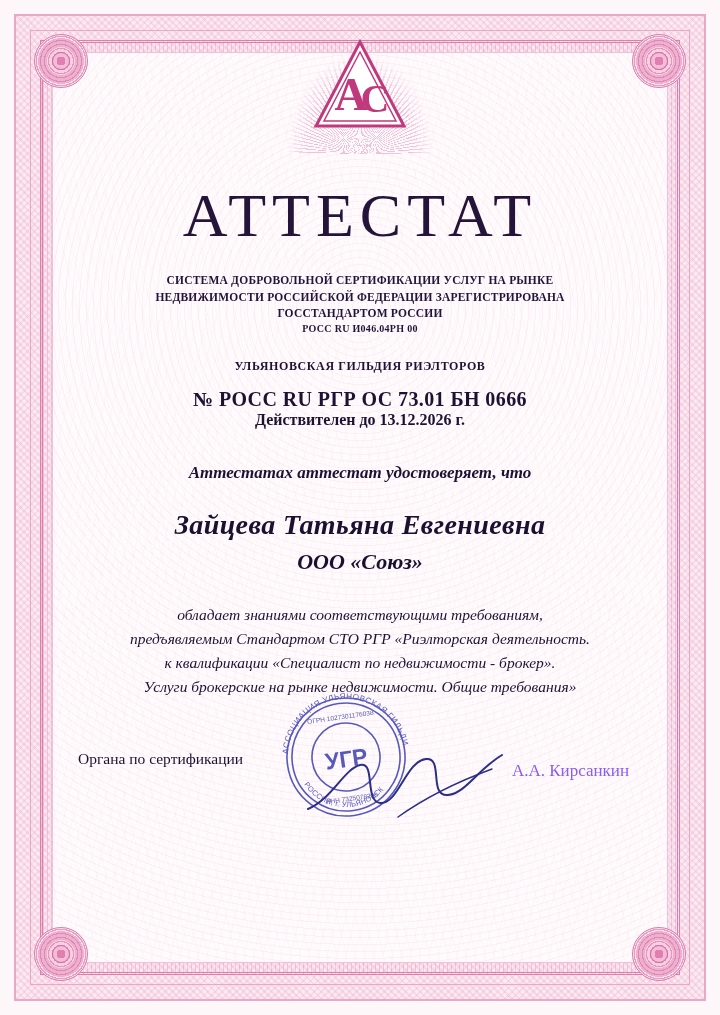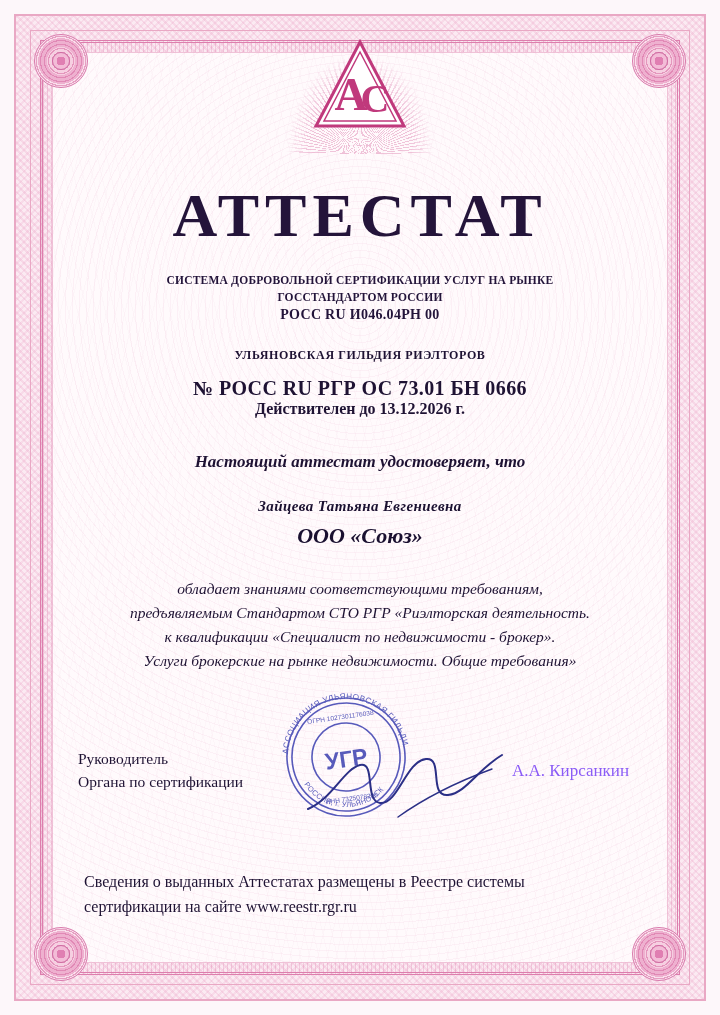--- a/index.html
+++ b/index.html
@@ -149,37 +149,37 @@
     right: 60px;
     top: 150px;
     text-align: center;
   }
 
   .title {
     font-family: "Liberation Serif", serif;
     font-size: 62px;
     letter-spacing: 6px;
     color: #24143a;
-    font-weight: 700;
+    font-weight: 400;
     margin: 34px 0 0 0;
     line-height: 1;
   }
 
   .system-block {
     margin: 26px auto 0 auto;
     width: 420px;
     font-size: 11.5px;
     font-weight: bold;
     line-height: 1.45;
     letter-spacing: 0.2px;
     color: #23143a;
     text-transform: uppercase;
   }
   .system-block .reg {
-    font-size: 14px;
+    font-size: 10px;
     letter-spacing: 0.3px;
   }
 
   .guild {
     margin-top: 22px;
     font-size: 12px;
     font-weight: bold;
     letter-spacing: 0.6px;
     color: #1e1233;
   }
@@ -199,21 +199,21 @@
   .certifies {
     margin-top: 34px;
     font-size: 17px;
     font-style: italic;
     font-weight: bold;
     color: #1e1233;
   }
 
   .holder-name {
     margin-top: 26px;
-    font-size: 15px;
+    font-size: 28px;
     font-weight: bold;
     font-style: italic;
     letter-spacing: 0.4px;
     color: #1a1030;
   }
   .holder-org {
     margin-top: 8px;
     font-size: 22px;
     font-weight: bold;
     font-style: italic;
@@ -313,45 +313,45 @@
       </svg>
     </div>
   </div>
 
   <div class="content">
 
     <div class="title">АТТЕСТАТ</div>
 
     <div class="system-block">
       <div>СИСТЕМА ДОБРОВОЛЬНОЙ  СЕРТИФИКАЦИИ УСЛУГ НА РЫНКЕ</div>
+      <div>НЕДВИЖИМОСТИ РОССИЙСКОЙ ФЕДЕРАЦИИ ЗАРЕГИСТРИРОВАНА</div>
       <div>ГОССТАНДАРТОМ РОССИИ</div>
       <div class="reg">РОСС RU И046.04РН 00</div>
     </div>
 
     <div class="guild">УЛЬЯНОВСКАЯ ГИЛЬДИЯ РИЭЛТОРОВ</div>
     <div class="number">№ РОСС RU РГР ОС 73.01 БН 0666</div>
     <div class="validity">Действителен до 13.12.2026 г.</div>
 
-    <div class="certifies">Настоящий аттестат удостоверяет, что</div>
+    <div class="certifies">Аттестатах аттестат удостоверяет, что</div>
 
     <div class="holder-name">Зайцева Татьяна Евгениевна</div>
     <div class="holder-org">ООО «Союз»</div>
 
     <div class="qualification">
       <div class="row">обладает знаниями соответствующими требованиям,</div>
       <div class="row">предъявляемым Стандартом СТО РГР «Риэлторская деятельность.</div>
       <div class="row">к  квалификации  «Специалист по недвижимости - брокер».</div>
       <div class="row">Услуги брокерские на рынке недвижимости.  Общие требования»</div>
     </div>
   </div>
 
   <div class="sign-area">
 
     <div class="sign-role">
-      <div>Руководитель</div>
       <div>Органа по сертификации</div>
     </div>
 
     <svg class="stamp" viewBox="0 0 160 160" aria-hidden="true">
       <defs>
         <path id="arcTop" d="M 22,80 A 58,58 0 0 1 138,80"></path>
         <path id="arcBottom" d="M 30,80 A 50,50 0 0 0 130,80"></path>
       </defs>
       <g transform="rotate(-8 80 80)" fill="none" stroke="#3b3fb0" stroke-width="1.6">
         <circle cx="80" cy="80" r="59"></circle>
@@ -372,18 +372,14 @@
     </svg>
 
     <svg class="sign-stroke" viewBox="0 0 210 90" aria-hidden="true">
       <path d="M6,70 C30,60 42,30 58,26 C74,22 62,62 78,64 C96,66 104,22 124,20 C142,18 126,58 146,56 C164,54 176,30 200,16" fill="none" stroke="#2b2f86" stroke-width="2" stroke-linecap="round"></path>
       <path d="M96,78 C124,58 152,44 190,30" fill="none" stroke="#2b2f86" stroke-width="1.4" stroke-linecap="round"></path>
     </svg>
 
     <div class="sign-name">А.А. Кирсанкин</div>
   </div>
 
-  <div class="footer">
-    <div>Сведения о выданных Аттестатах размещены в Реестре системы</div>
-    <div>сертификации на сайте www.reestr.rgr.ru</div>
-  </div>
 
 </div>
 
 </body></html>

